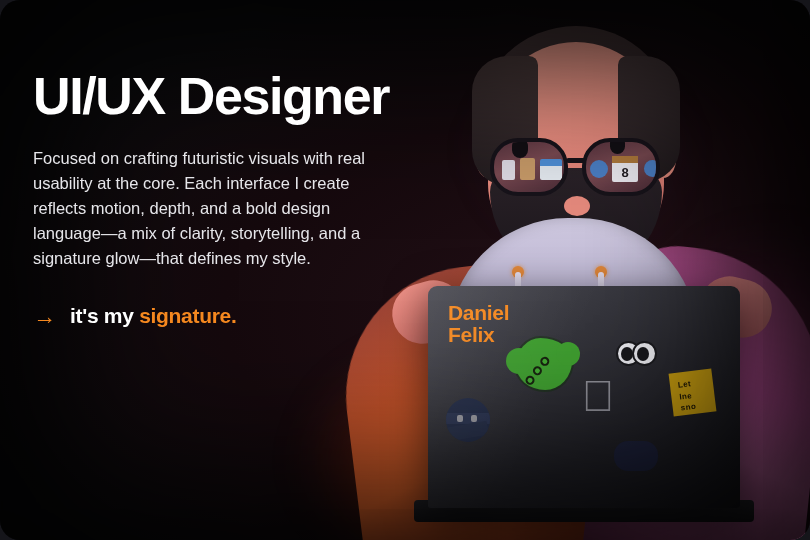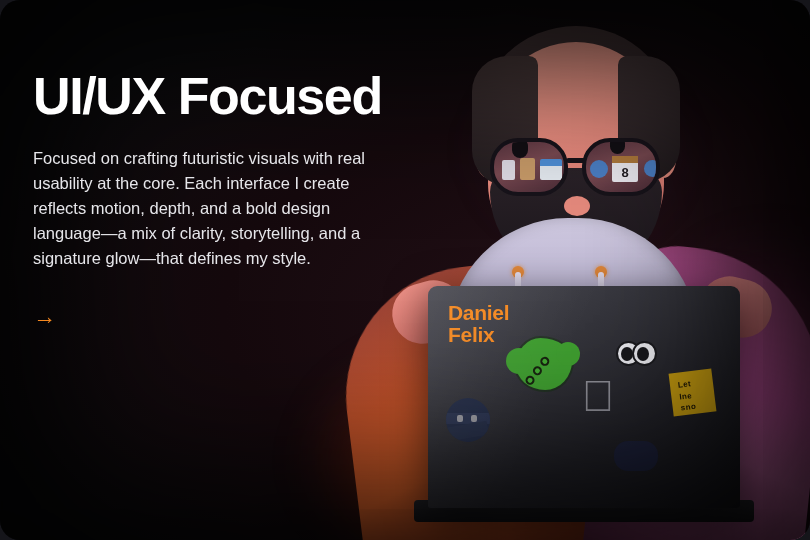--- a/index.html
+++ b/index.html
@@ -258,25 +258,26 @@
 
     <div class="st st-faint"></div>
 
     <div class="lid-sheen"></div>
   </div>
 
   <div class="vignette"></div>
 
   <div class="copy">
     <h1 class="headline">
-      <span class="l2">UI/UX Focused</span>
+      <span class="l2">UI/UX Designer</span>
     </h1>
 
     <p class="para">Focused on crafting futuristic visuals with real usability at the core. Each interface I create reflects motion, depth, and a bold design language—a mix of clarity, storytelling, and a signature glow—that defines my style.</p>
 
     <div class="tag">
       <span class="arrow">→</span>
       <div class="tag-text">
+        <div><span>it's my </span><span class="accent">signature.</span></div>
       </div>
     </div>
   </div>
 
 </div>
 
 </body></html>

